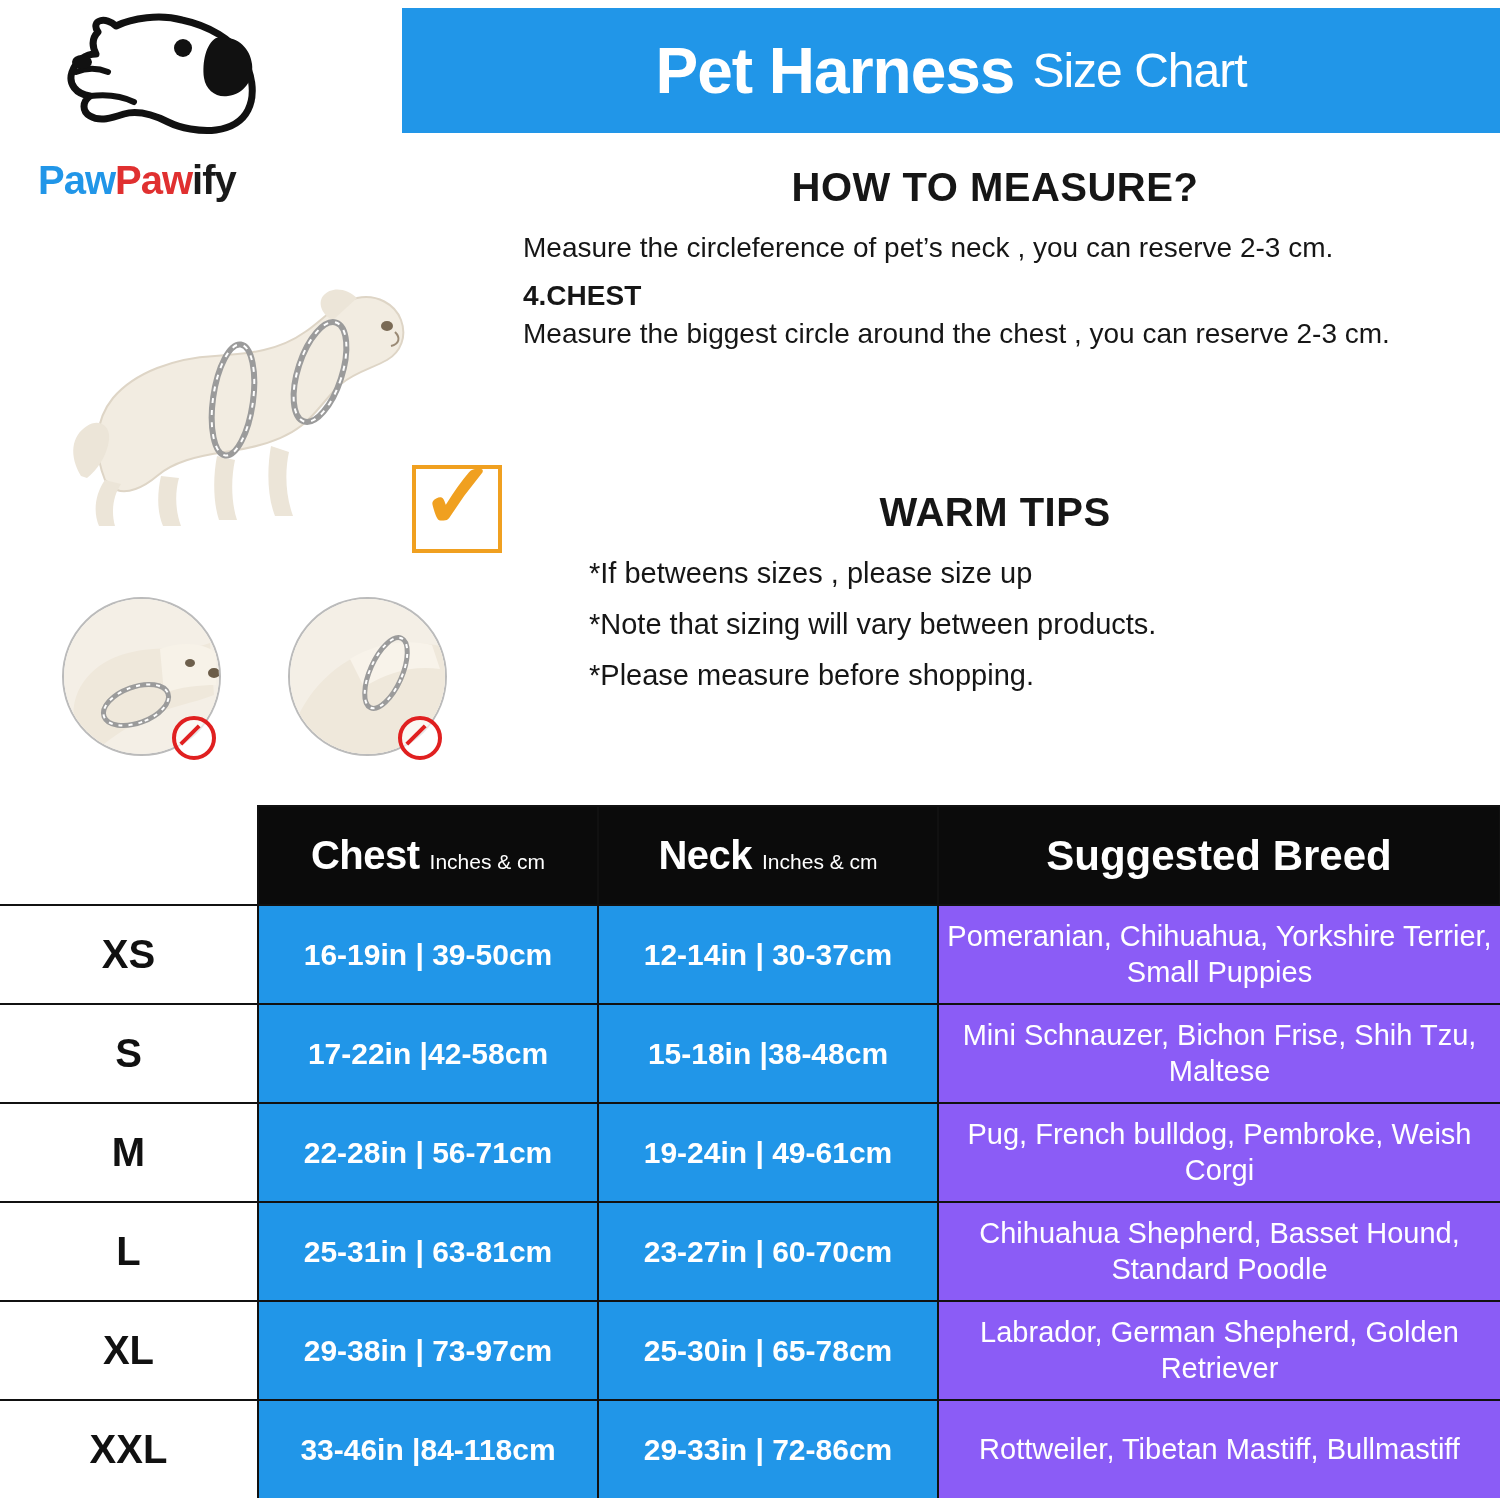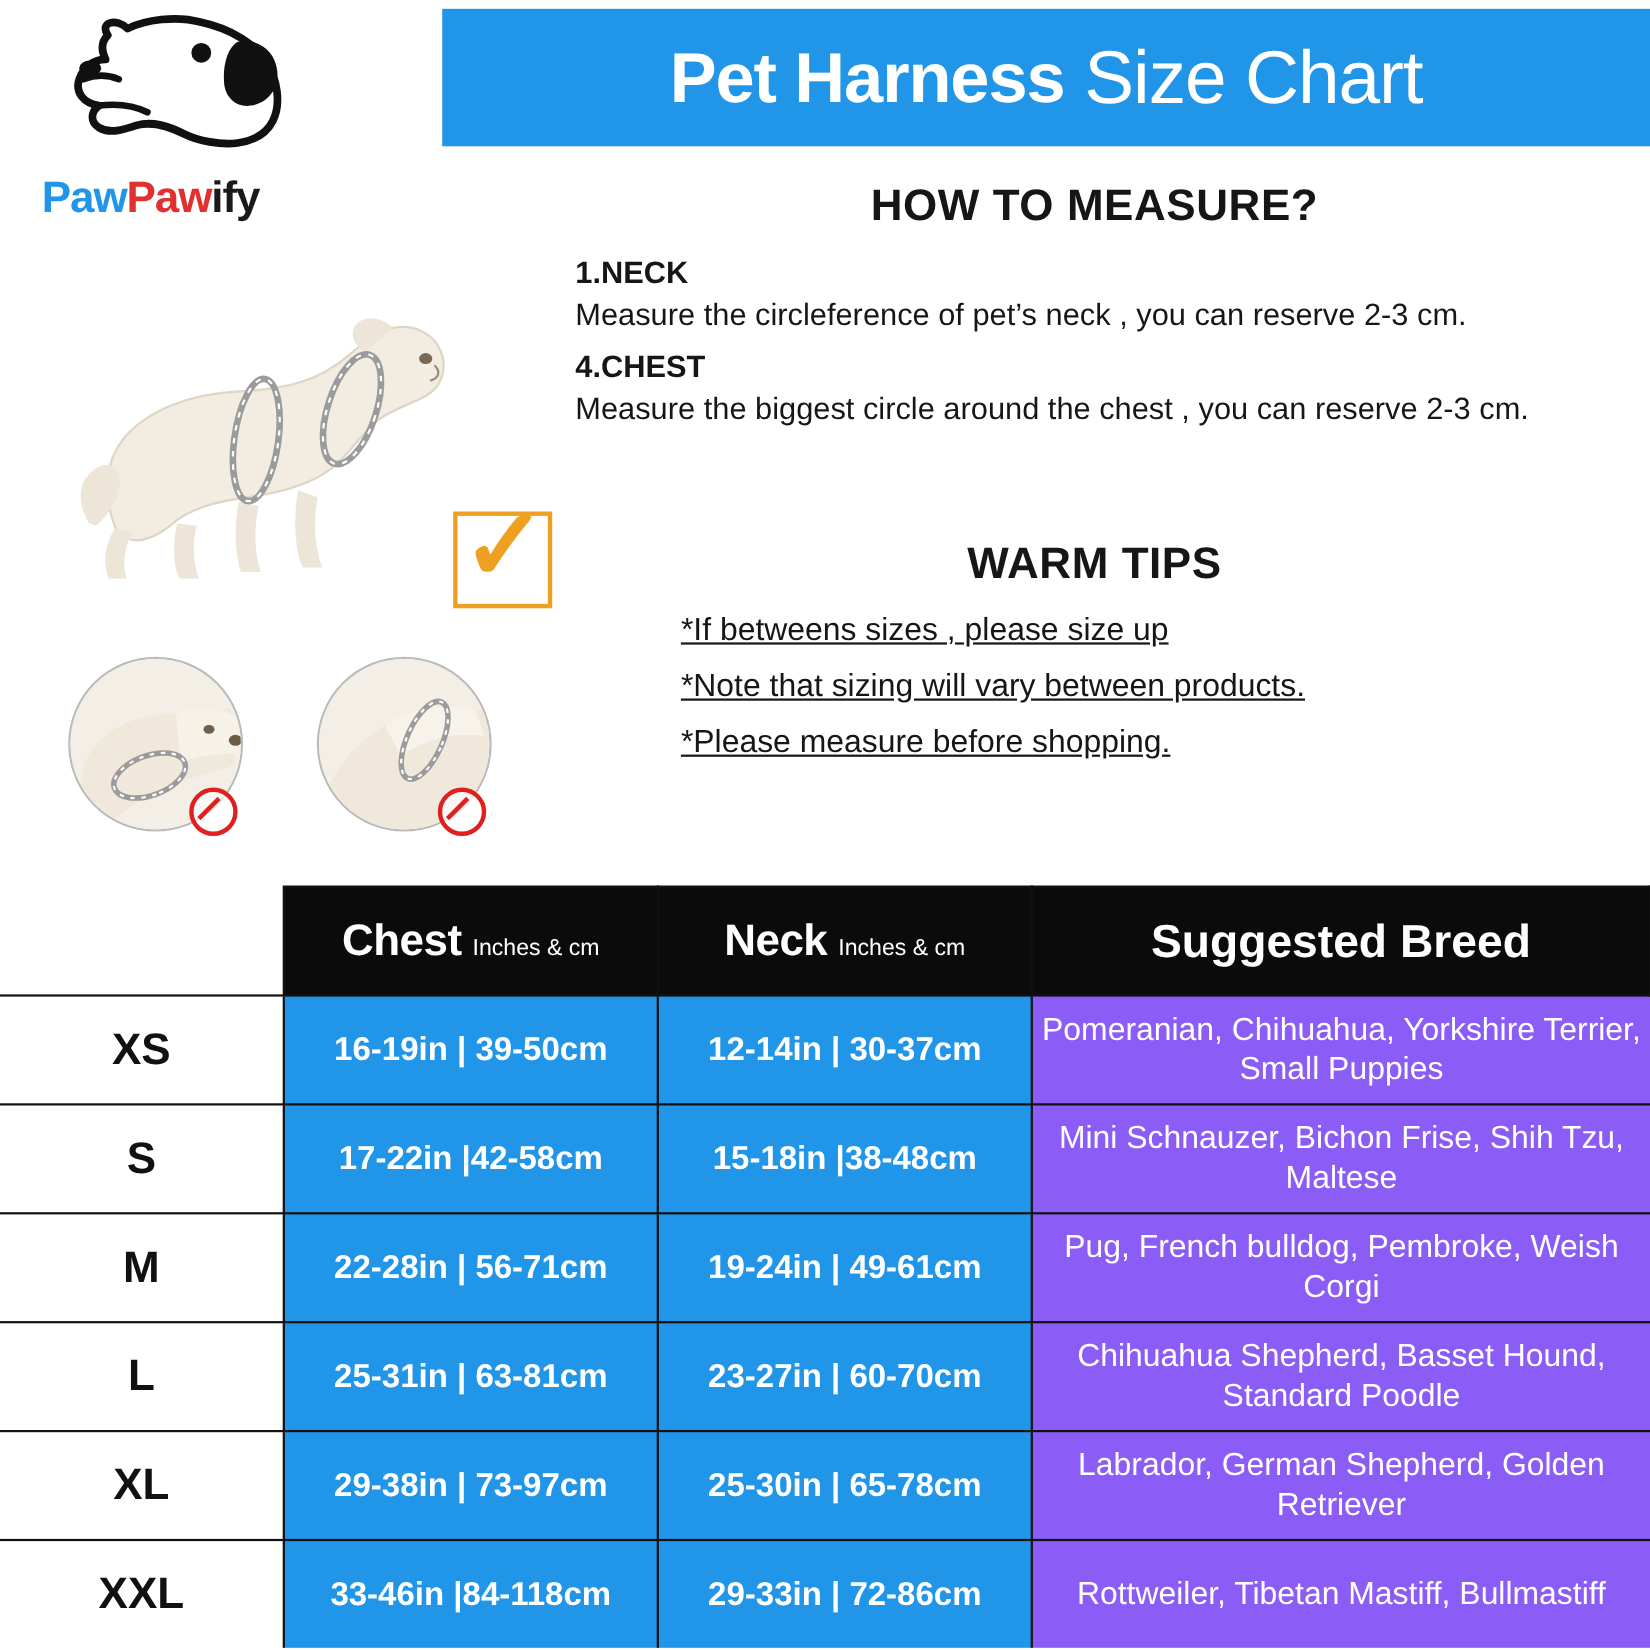--- a/index.html
+++ b/index.html
@@ -39,21 +39,21 @@
     color: #ffffff;
     white-space: nowrap;
   }
   .header-title .bold {
     font-weight: bold;
     font-size: 64px;
     letter-spacing: -1px;
   }
   .header-title .light {
     font-weight: normal;
-    font-size: 68px;
+    font-size: 48px;
     margin-left: 18px;
     letter-spacing: -1px;
   }
 
   
   .logo-area {
     position: absolute;
     left: 20px; top: 10px;
     width: 360px; height: 210px;
   }
@@ -148,22 +148,21 @@
     margin: 0 0 16px 18px;
   }
   .warm-block {
     position: absolute;
     left: 505px; top: 490px;
     width: 980px;
   }
   .tip {
     font-size: 29px;
     color: #161616;
-    margin: 0 0 18px 114px;
-    text-decoration: underline;
+    margin: 0 0 18px 84px;
   }
 
   
   .size-table {
     position: absolute;
     left: 0; top: 805px;
     width: 1500px;
     border-collapse: collapse;
     table-layout: fixed;
   }
@@ -299,21 +298,20 @@
     <path d="M0 140 C10 100 40 66 78 52 C104 42 130 42 155 48 L155 155 L0 155 Z" fill="#efe8db"></path>
     <path d="M60 60 C86 44 116 40 142 46 L150 70 C122 66 96 74 74 88 Z" fill="#f8f3ea"></path>
     <ellipse cx="96" cy="74" rx="16" ry="38" fill="none" stroke="#9b9b9b" stroke-width="5" transform="rotate(24 96 74)"></ellipse>
     <ellipse cx="96" cy="74" rx="16" ry="38" fill="none" stroke="#ffffff" stroke-width="2" stroke-dasharray="4 6" transform="rotate(24 96 74)"></ellipse>
   </svg>
 </div>
 <div class="no-sign s2"></div>
 
 <div class="measure-block">
   <div class="h2">HOW TO MEASURE?</div>
-  <div class="line-label">1.NECK</div>
   <div class="line-text">Measure the circleference of pet’s neck , you can reserve 2-3 cm.</div>
   <div class="line-label">4.CHEST</div>
   <div class="line-text">Measure the biggest circle around the chest , you can reserve 2-3 cm.</div>
 </div>
 
 <div class="warm-block">
   <div class="h2 warm">WARM TIPS</div>
   <div class="tip">*If betweens sizes , please size up</div>
   <div class="tip">*Note that sizing will vary between products.</div>
   <div class="tip">*Please measure before shopping.</div>

